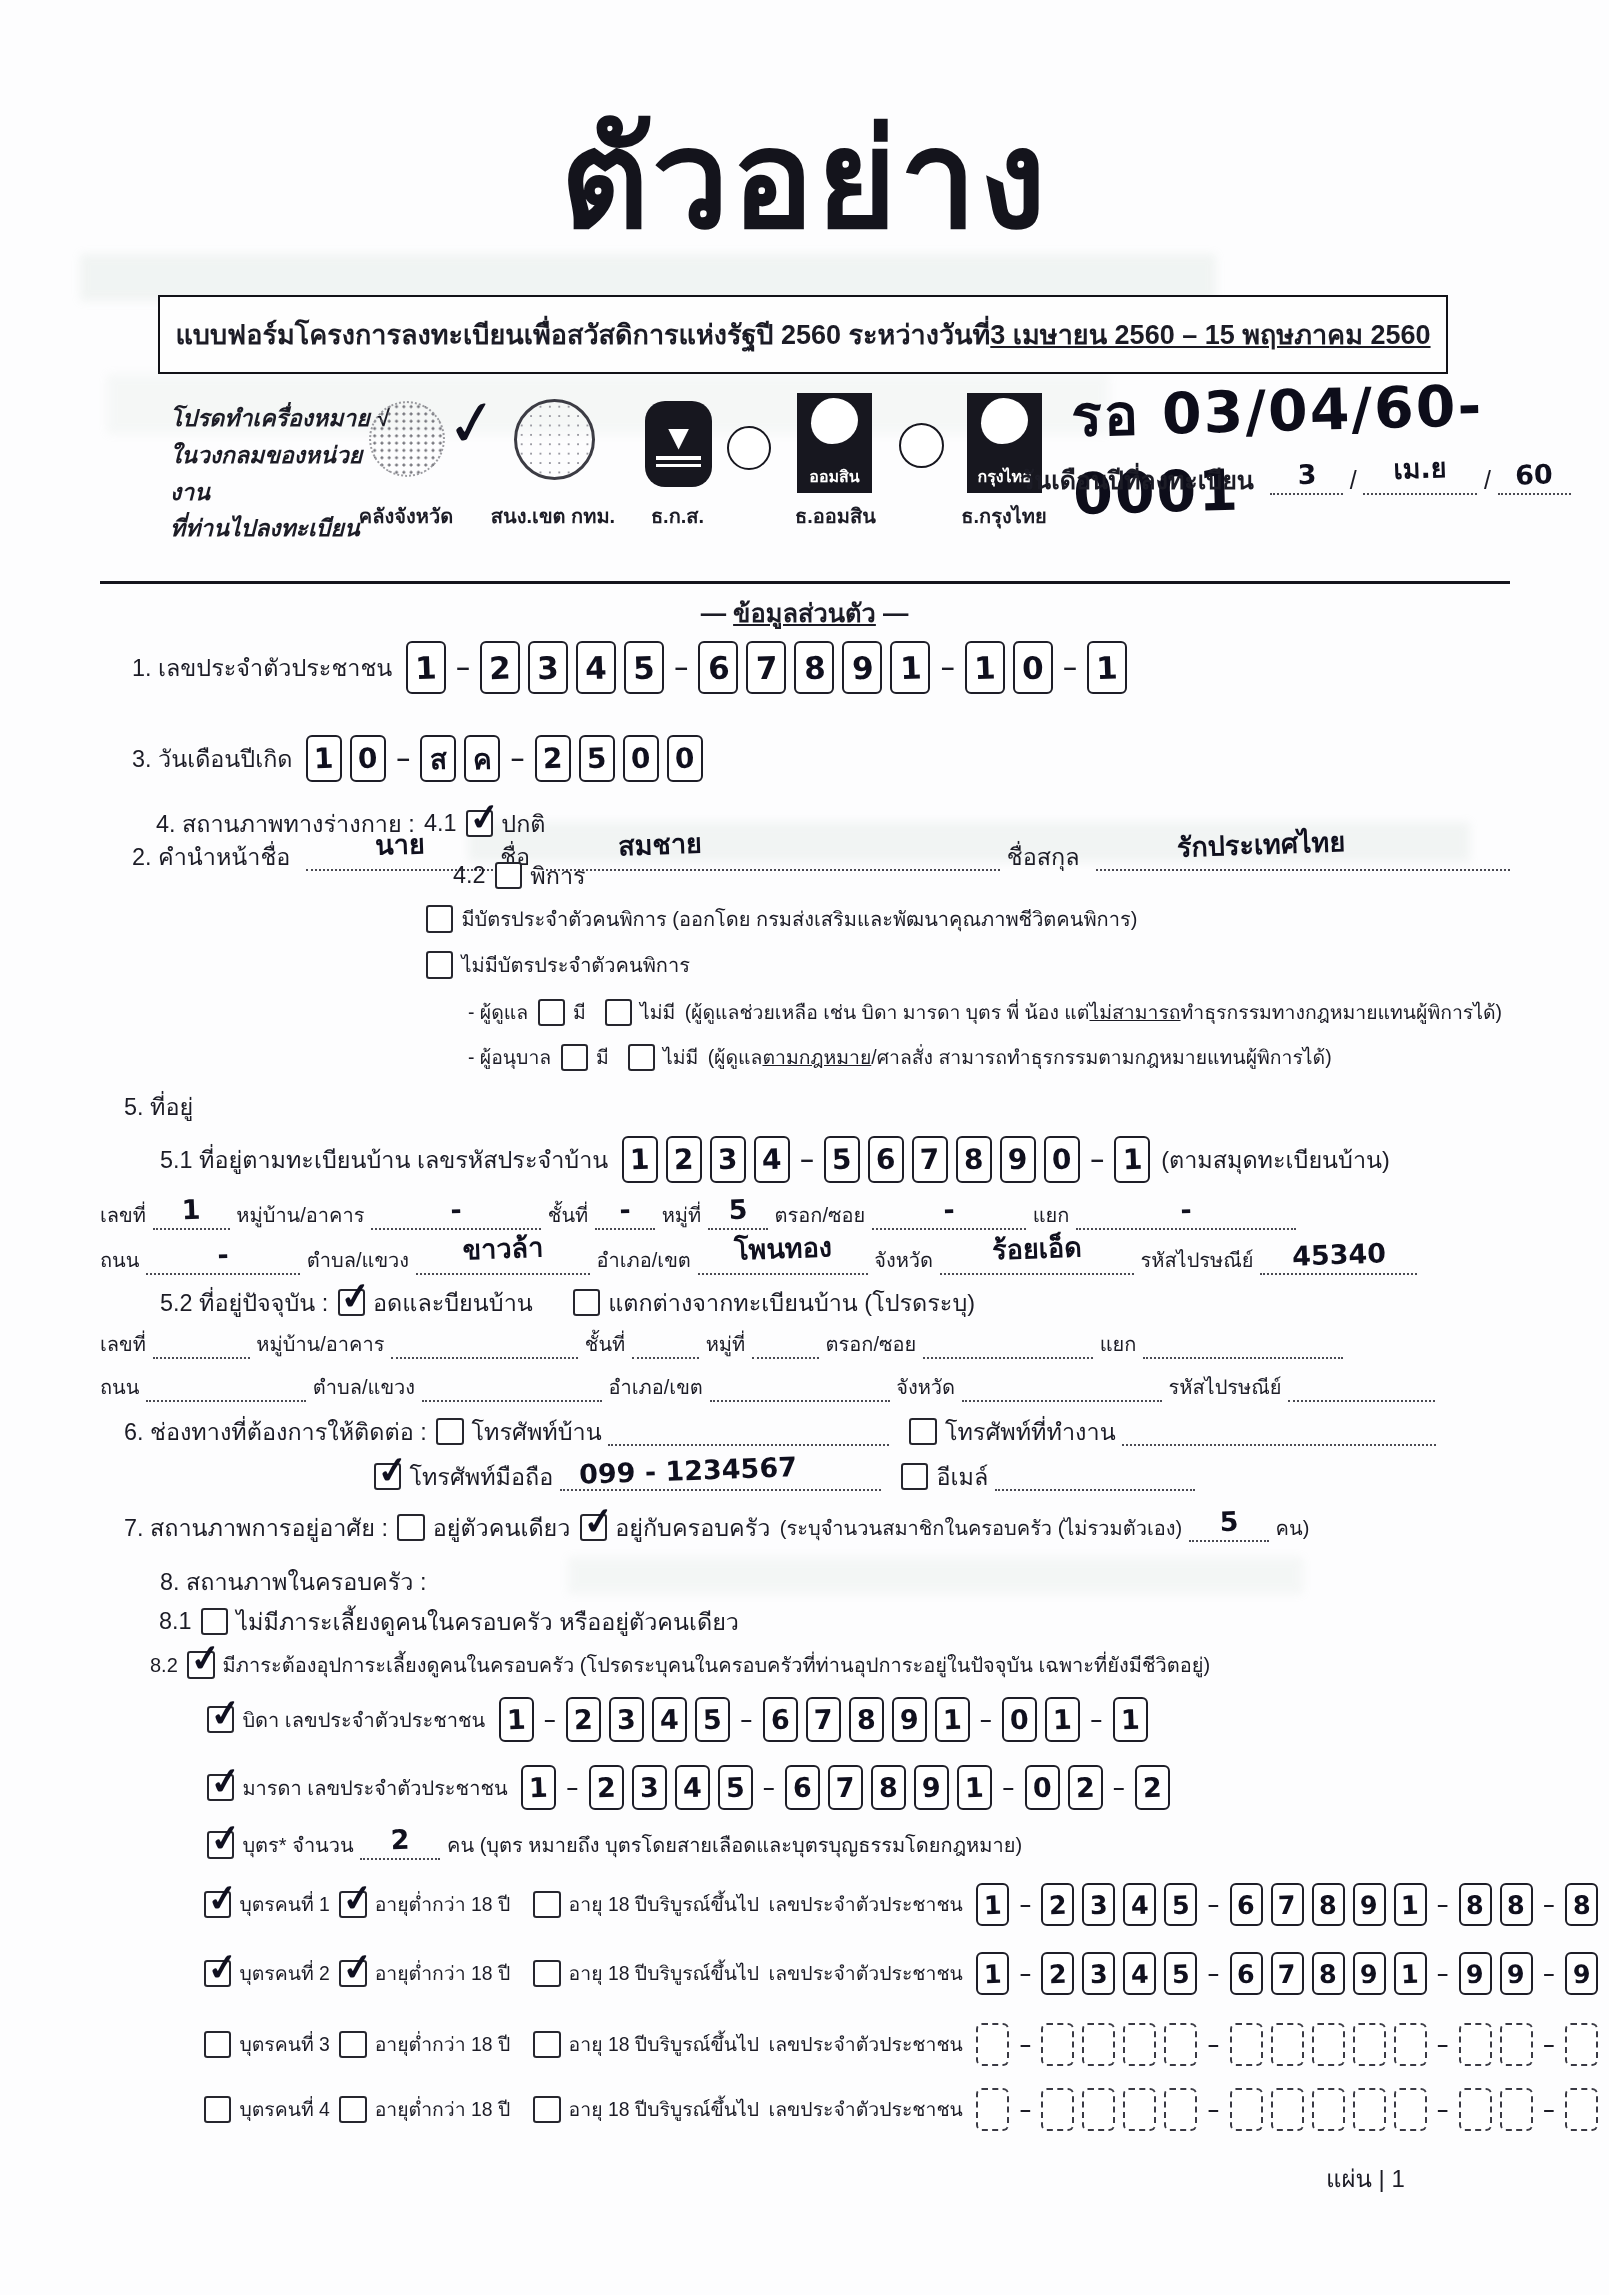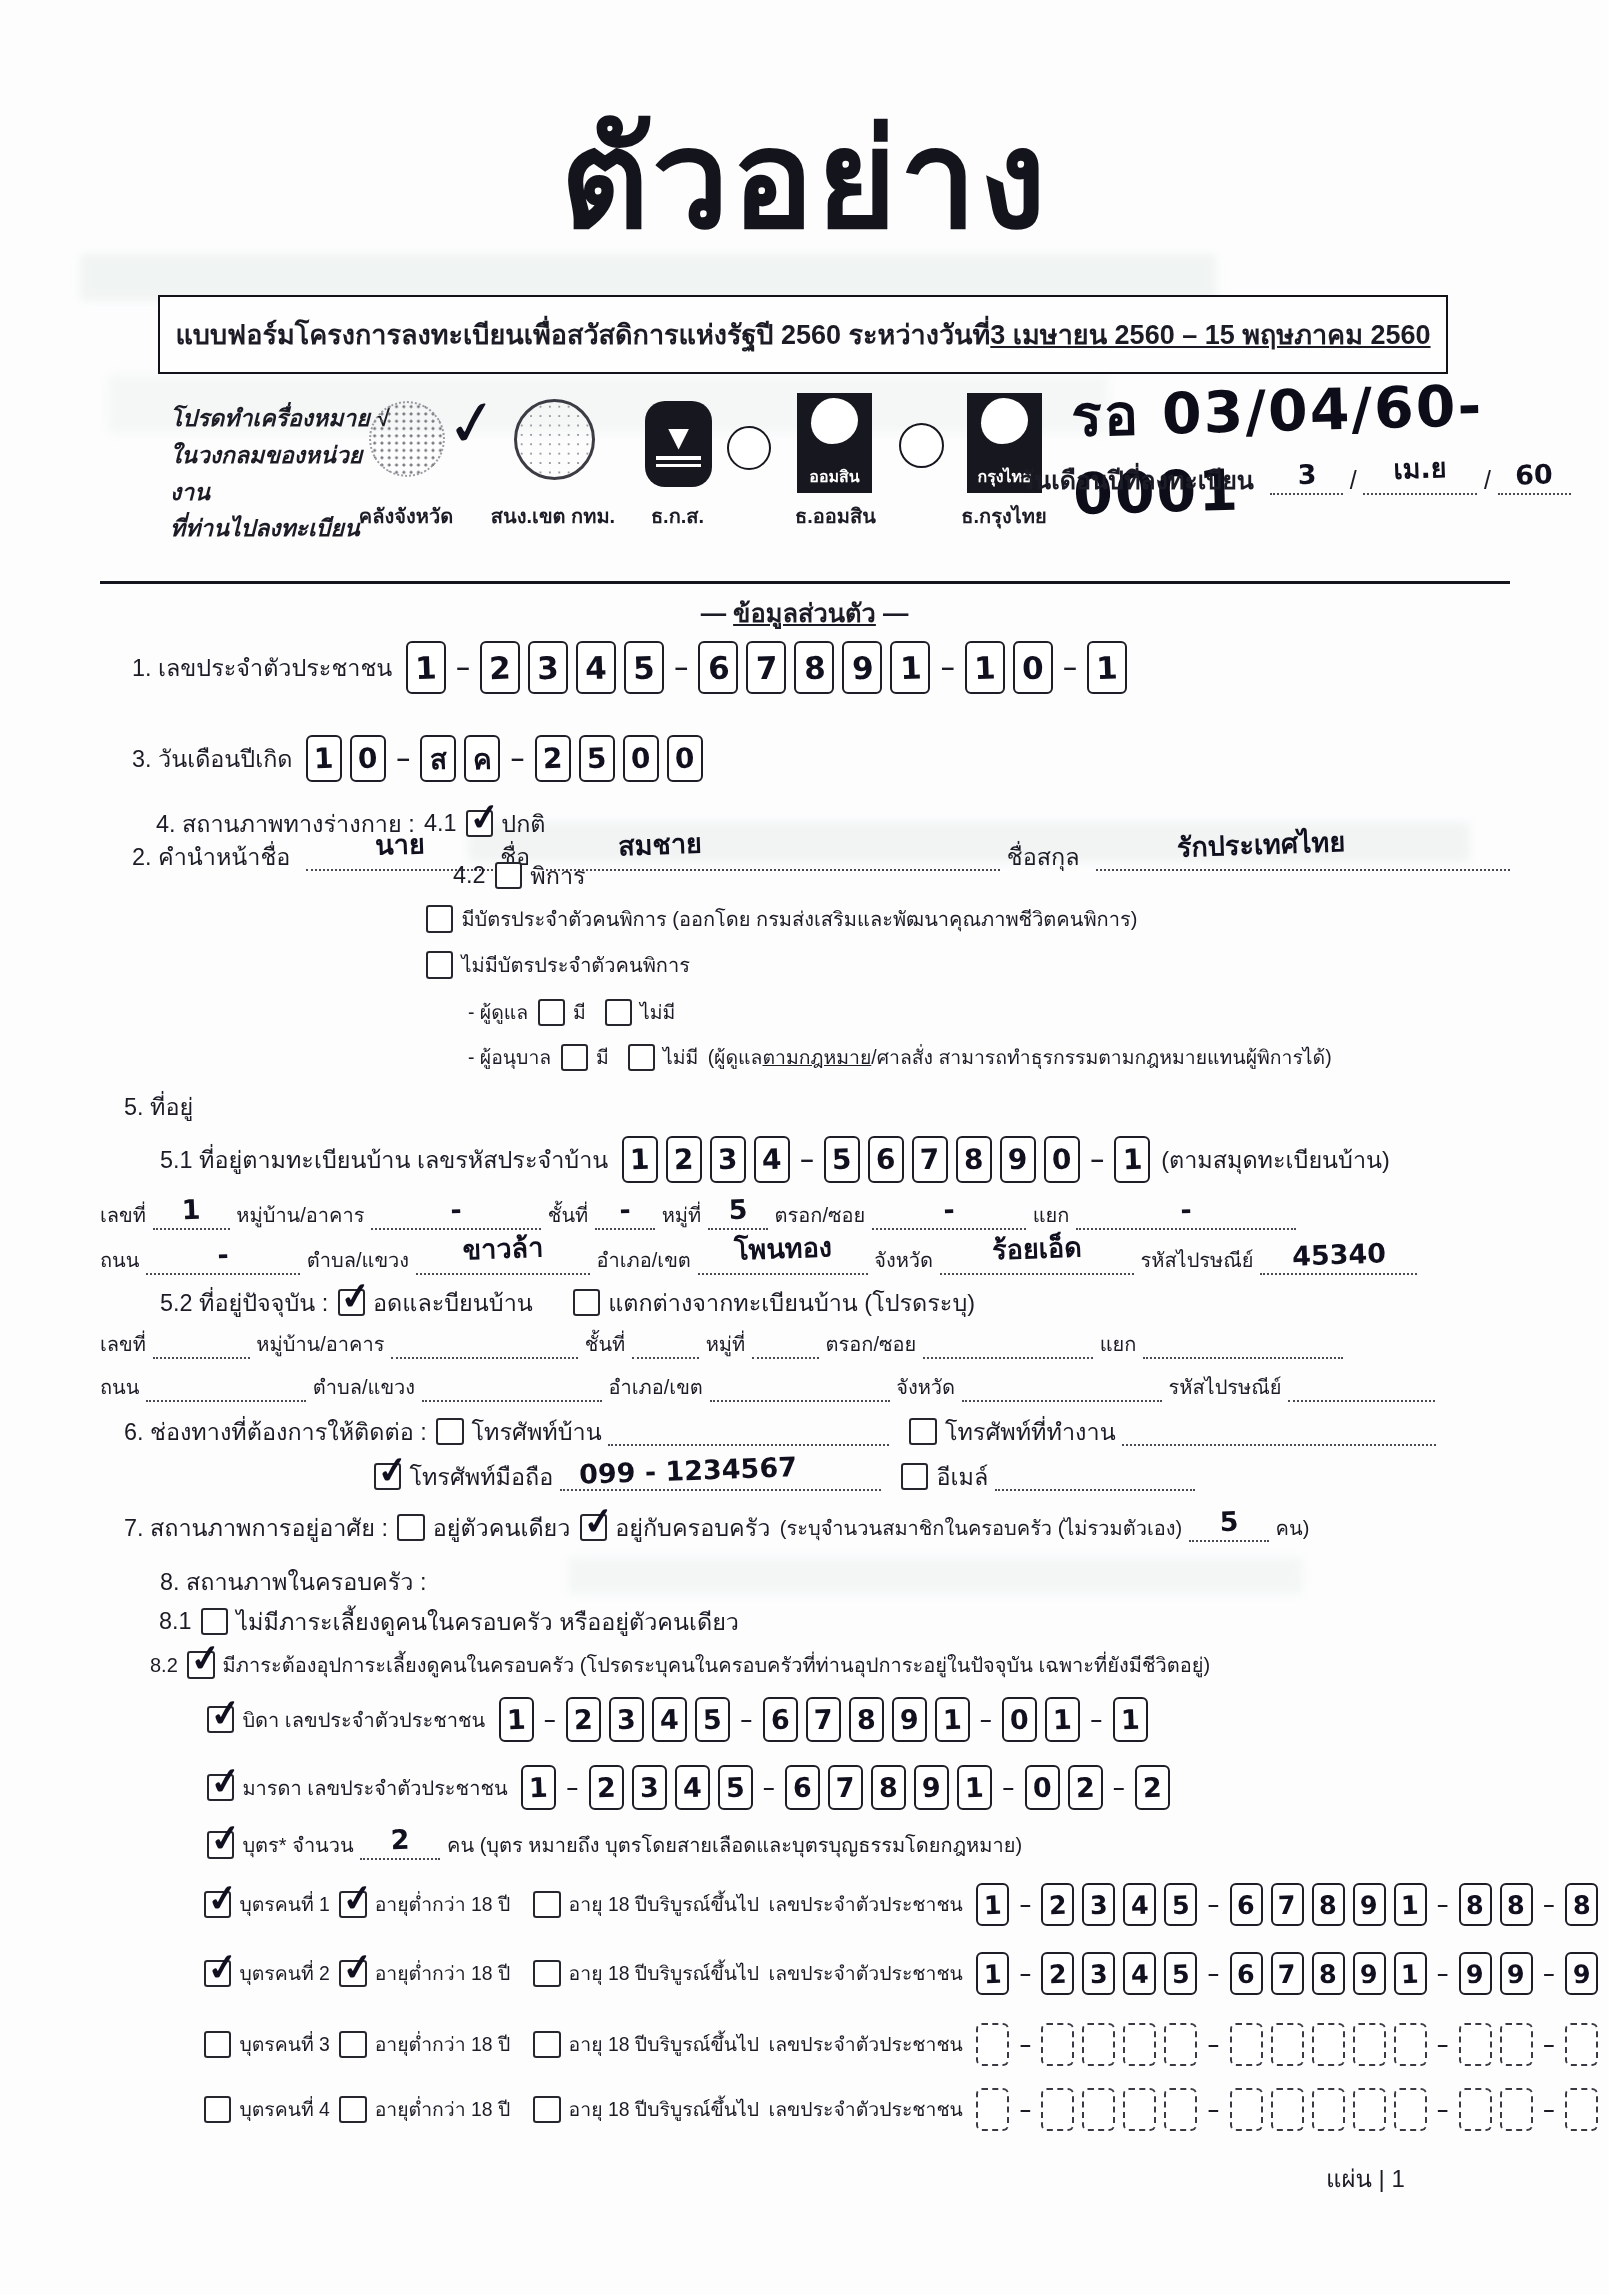--- a/index.html
+++ b/index.html
@@ -248,20 +248,21 @@
   <div class="row sm" style="left:426px;top:949px;">
     <span class="cb"></span>
     <span>ไม่มีบัตรประจำตัวคนพิการ</span>
   </div>
   <div class="row xs" style="left:468px;top:997px;">
     <span class="lbl">-  ผู้ดูแล</span>
     <span class="cb"></span>
     <span class="lbl">มี</span>
     <span class="cb" style="margin-left:9.4px;"></span>
     <span class="lbl">ไม่มี</span>
+    <span><span>(ผู้ดูแลช่วยเหลือ เช่น บิดา มารดา บุตร พี่ น้อง แต่</span><span class="ul">ไม่สามารถ</span><span>ทำธุรกรรมทางกฎหมายแทนผู้พิการได้)</span></span>
   </div>
   <div class="row xs" style="left:468px;top:1042px;justify-content:center;">
     <span class="lbl">-  ผู้อนุบาล</span>
     <span class="cb"></span>
     <span class="lbl">มี</span>
     <span class="cb" style="margin-left:9.4px;"></span>
     <span class="lbl">ไม่มี</span>
     <span><span>(ผู้ดูแล</span><span class="ul">ตามกฎหมาย</span><span>/ศาลสั่ง สามารถทำธุรกรรมตามกฎหมายแทนผู้พิการได้)</span></span>
   </div>
 

